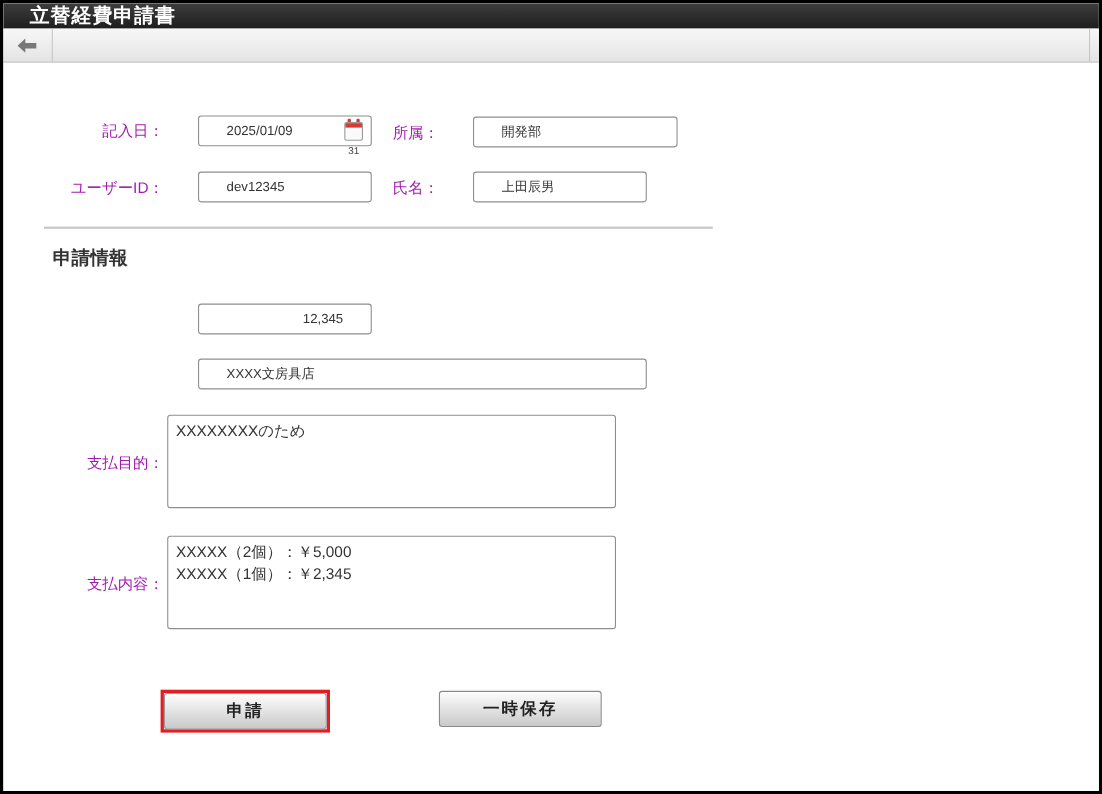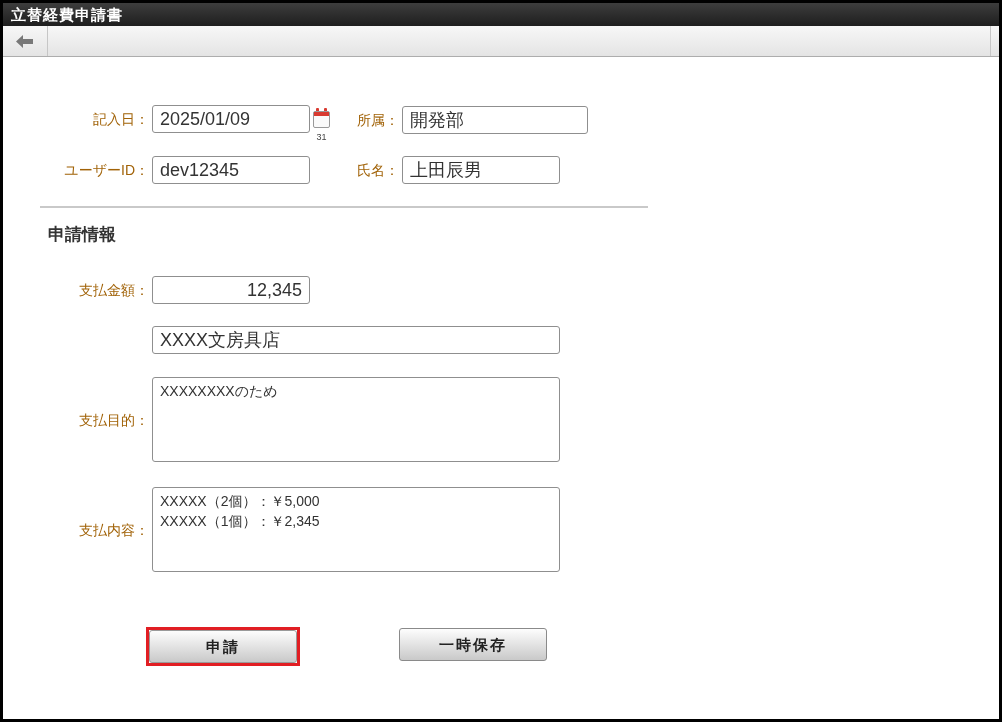--- a/index.html
+++ b/index.html
@@ -7,22 +7,22 @@
 
   .window {
     position:relative; width:1002px; height:722px;
     border:3px solid #000; background:#fff; overflow:hidden;
   }
 
   
   .titlebar {
     position:absolute; top:0; left:0; right:0; height:23px;
     background:linear-gradient(#3d3d3d,#1e1e1e);
-    color:#fff; font-size:15px; font-weight:bold;
-    line-height:23px; padding-left:8px; letter-spacing:1px;
+    color:#fff; font-size:18px; font-weight:bold;
+    line-height:23px; padding-left:24px; letter-spacing:1px;
   }
 
   
   .toolbar {
     position:absolute; top:23px; left:0; right:0; height:31px;
     background:linear-gradient(#f7f7f7,#e4e4e4);
     border-bottom:1px solid #adadad;
   }
   .back-btn {
     position:absolute; left:0; top:0; width:45px; height:30px;
@@ -33,29 +33,29 @@
   .toolbar-right-divider {
     position:absolute; right:8px; top:0; width:1px; height:30px;
     background:#c6c6c6;
   }
 
   
   .content { position:absolute; top:54px; left:0; right:0; bottom:0; background:#fff; }
 
   .abs { position:absolute; }
   .flabel {
-    font-size:14px; color:#a16207; text-align:right; line-height:28px;
+    font-size:14px; color:#a21caf; text-align:right; line-height:28px;
     white-space:nowrap;
   }
   .flabel-mid { display:flex; align-items:center; justify-content:flex-end; }
 
   input.txt {
     position:absolute; height:28px; border:1px solid #8f8f8f; border-radius:3px;
-    background:#fff; font-size:18px; color:#333; padding:0 7px;
-    font-family:"Liberation Sans","DejaVu Sans",sans-serif; outline:none;
+    background:#fff; font-size:12px; color:#333; padding:0 25px;
+    font-family:"Liberation Sans","DejaVu Sans",sans-serif; outline:none;margin-left:28px;
   }
   textarea.txt {
     position:absolute; border:1px solid #8f8f8f; border-radius:3px;
     background:#fff; font-size:14px; color:#333; padding:3px 7px;
     line-height:20px; resize:none; outline:none;
     font-family:"Liberation Sans","DejaVu Sans",sans-serif;
   }
 
   .divider { position:absolute; height:2px; background:#c9c9c9; }
 
@@ -124,21 +124,20 @@
 
     <div class="abs flabel" style="left:0; top:99px; width:146px;">ユーザーID：</div>
     <input class="txt" style="left: 149px; top: 99px; width: 158px;" type="text" value="dev12345">
     <div class="abs flabel" style="left:320px; top:99px; width:76px;">氏名：</div>
     <input class="txt" style="left: 399px; top: 99px; width: 158px;" type="text" value="上田辰男">
 
     <div class="divider" style="left:37px; top:149px; width:608px;"></div>
 
     <div class="section-heading" style="left:45px; top:166px;">申請情報</div>
 
-    <div class="abs flabel" style="left:0; top:219px; width:146px;">支払金額：</div>
     <input class="txt" style="left: 149px; top: 219px; width: 158px; text-align: right;" type="text" value="12,345">
 
     <input class="txt" style="left: 149px; top: 269px; width: 408px;" type="text" value="XXXX文房具店">
 
     <div class="abs flabel flabel-mid" style="left:0; top:320px; width:146px; height:85px;">支払目的：</div>
     <textarea class="txt" style="left: 149px; top: 320px; width: 408px; height: 85px;">XXXXXXXXのため</textarea>
 
     <div class="abs flabel flabel-mid" style="left:0; top:430px; width:146px; height:85px;">支払内容：</div>
     <textarea class="txt" style="left: 149px; top: 430px; width: 408px; height: 85px;">XXXXX（2個）：￥5,000
 XXXXX（1個）：￥2,345</textarea>

